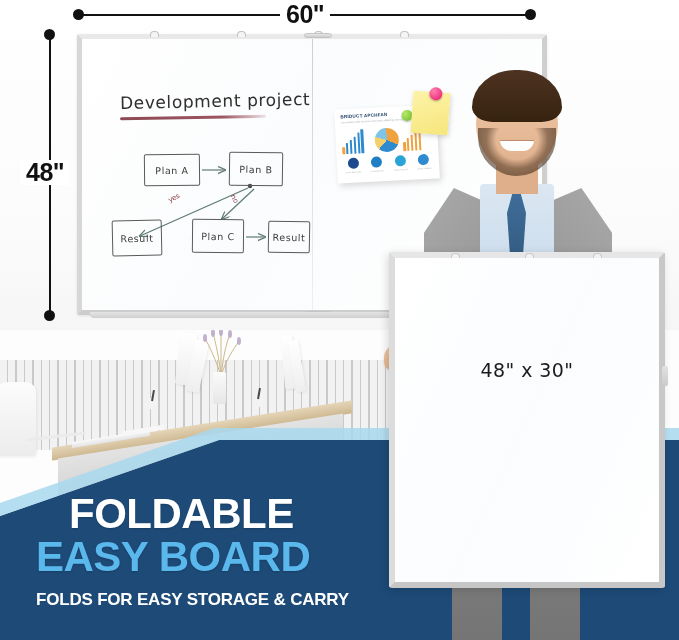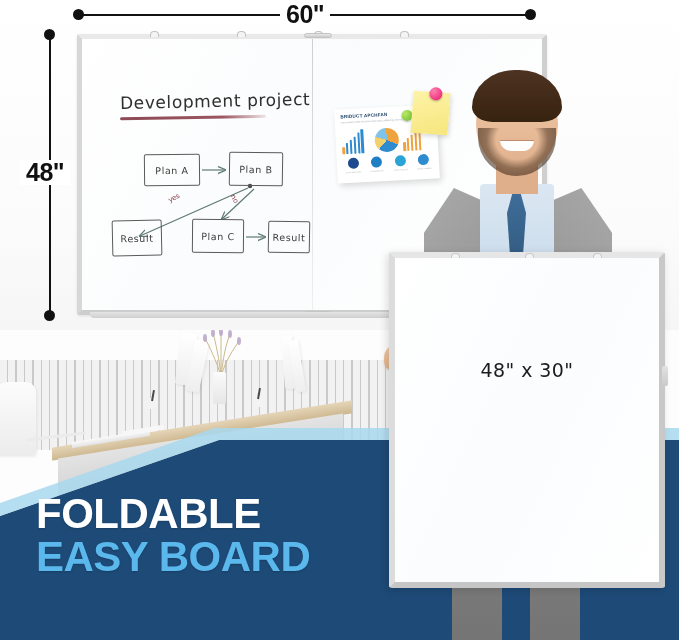--- a/index.html
+++ b/index.html
@@ -121,21 +121,21 @@
   .cup-1 { left:148px; top:98px; } .cup-2 { left:254px; top:96px; }
   .pen { position:absolute; width:1.5px; height:11px; background:#4a4a4a; transform:rotate(10deg); }
   .pen-1 { left:152px; top:90px; } .pen-2 { left:258px; top:88px; }
   .laptop { position:absolute; left:72px; top:136px; width:78px; height:6px;
             background:linear-gradient(180deg,#fafafa,#e2e2e2); transform:skewY(-9deg); border-radius:1px; }
   .papers { position:absolute; left:122px; top:128px; width:42px; height:5px;
             background:#f7f7f7; transform:skewY(-9deg); border-radius:1px; }
   .banner-accent { position:absolute; left:0; top:0; width:679px; height:640px; }
   .banner-text { position:absolute; left:36px; top:494px; width:360px; }
   .h1 { font-size:42px; font-weight:bold; color:#ffffff; letter-spacing:-0.5px; line-height:0.95;
-        text-shadow:0 1px 2px rgba(0,0,0,0.18); }
+        text-shadow:0 1px 2px rgba(0,0,0,0.18);margin-left:33px; }
   .h2 { font-size:42px; font-weight:bold; letter-spacing:-0.5px; line-height:1.02; margin-top:2px;
         text-shadow:0 1px 2px rgba(0,0,0,0.18); }
   .h3 { font-size:17px; font-weight:bold; color:#ffffff; letter-spacing:-0.2px; margin-top:11px; }
 
   
   .man { position:absolute; left:418px; top:76px; width:200px; height:560px; }
   .head { position:absolute; left:58px; top:0px; width:82px; height:96px;
           background:linear-gradient(180deg,#f0c9a8,#e0b08c); border-radius:41px/48px; }
   .hair { position:absolute; left:54px; top:-6px; width:90px; height:52px;
           background:linear-gradient(180deg,#4e3321,#36230f); border-radius:46px 46px 22px 22px/40px 40px 16px 16px; }
@@ -330,20 +330,21 @@
   </div>
 
   <svg class="banner-accent" viewBox="0 0 679 640" preserveAspectRatio="none">
     <polygon points="0,640 0,516 219,440 679,440 679,640" fill="#1d4a77"></polygon>
     <polygon points="0,516 219,440 679,440 679,428 214,428 0,503" fill="#a9d8ef" opacity="0.85"></polygon>
   </svg>
 
   <div class="banner-text">
     <div class="h1">FOLDABLE</div>
     <div class="h2" style="color:#5bb8ed">EASY BOARD</div>
+    <div class="h3">FOLDS FOR EASY STORAGE &amp; CARRY</div>
   </div>
 
   <div class="man">
     <div class="leg leg-l"></div>
     <div class="leg leg-r"></div>
     <div class="torso-lower"></div>
     <div class="jacket-l"></div>
     <div class="jacket-r"></div>
     <div class="shirt"></div>
     <div class="tie"></div>

